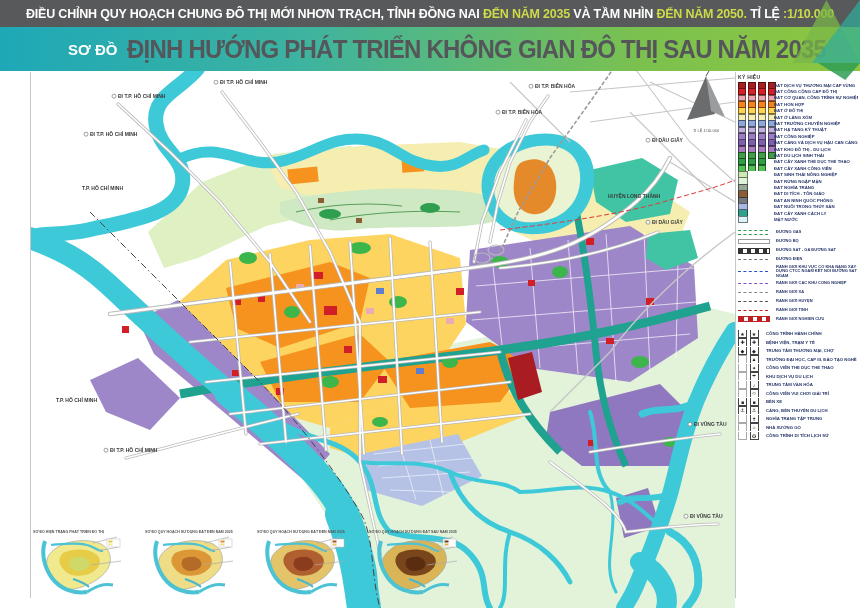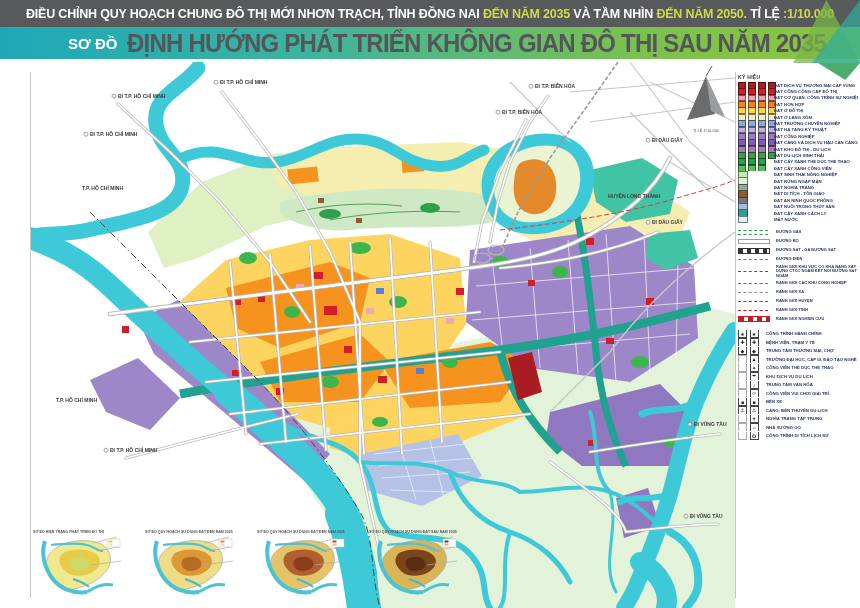--- a/index.html
+++ b/index.html
@@ -2,21 +2,21 @@
 <html><head>
 <meta charset="utf-8">
 <style>
   html,body{margin:0;padding:0;background:#fff;}
   #sheet{position:relative;width:860px;height:608px;overflow:hidden;background:#fff;
          font-family:"Liberation Sans","DejaVu Sans",sans-serif;}
   
   #hdr1{position:absolute;left:0;top:0;width:860px;height:27px;background:#58595b;
         display:flex;align-items:center;justify-content:center;z-index:5;}
   #hdr1 span{font-size:12.5px;font-weight:bold;letter-spacing:-0.2px;white-space:nowrap;}
-  #hdr2{position:absolute;left:0;top:27px;width:860px;height:32px;z-index:4;
+  #hdr2{position:absolute;left:0;top:27px;width:860px;height:44px;z-index:4;
         background:linear-gradient(90deg,#1ea8b7 0%,#3db3a0 35%,#7cc14e 75%,#8dc63f 100%);
         display:flex;align-items:center;}
   #hdr2 .so-do{font-size:15px;font-weight:bold;color:#ffffff;margin-left:68px;margin-right:10px;white-space:nowrap;}
   #hdr2 .big{font-size:25px;font-weight:bold;color:#55565a;letter-spacing:-0.8px;white-space:nowrap;
              transform:scaleX(0.96);transform-origin:left center;}
   .tri{position:absolute;z-index:6;pointer-events:none;}
   #tri1{left:793px;top:0;width:67px;height:63px;background:#7ab648;opacity:.75;
         clip-path:polygon(50% 0,0 100%,100% 100%);}
   #tri2{left:812px;top:0;width:48px;height:63px;background:#2fae9b;opacity:.7;
         clip-path:polygon(100% 0,0 100%,100% 100%);}

